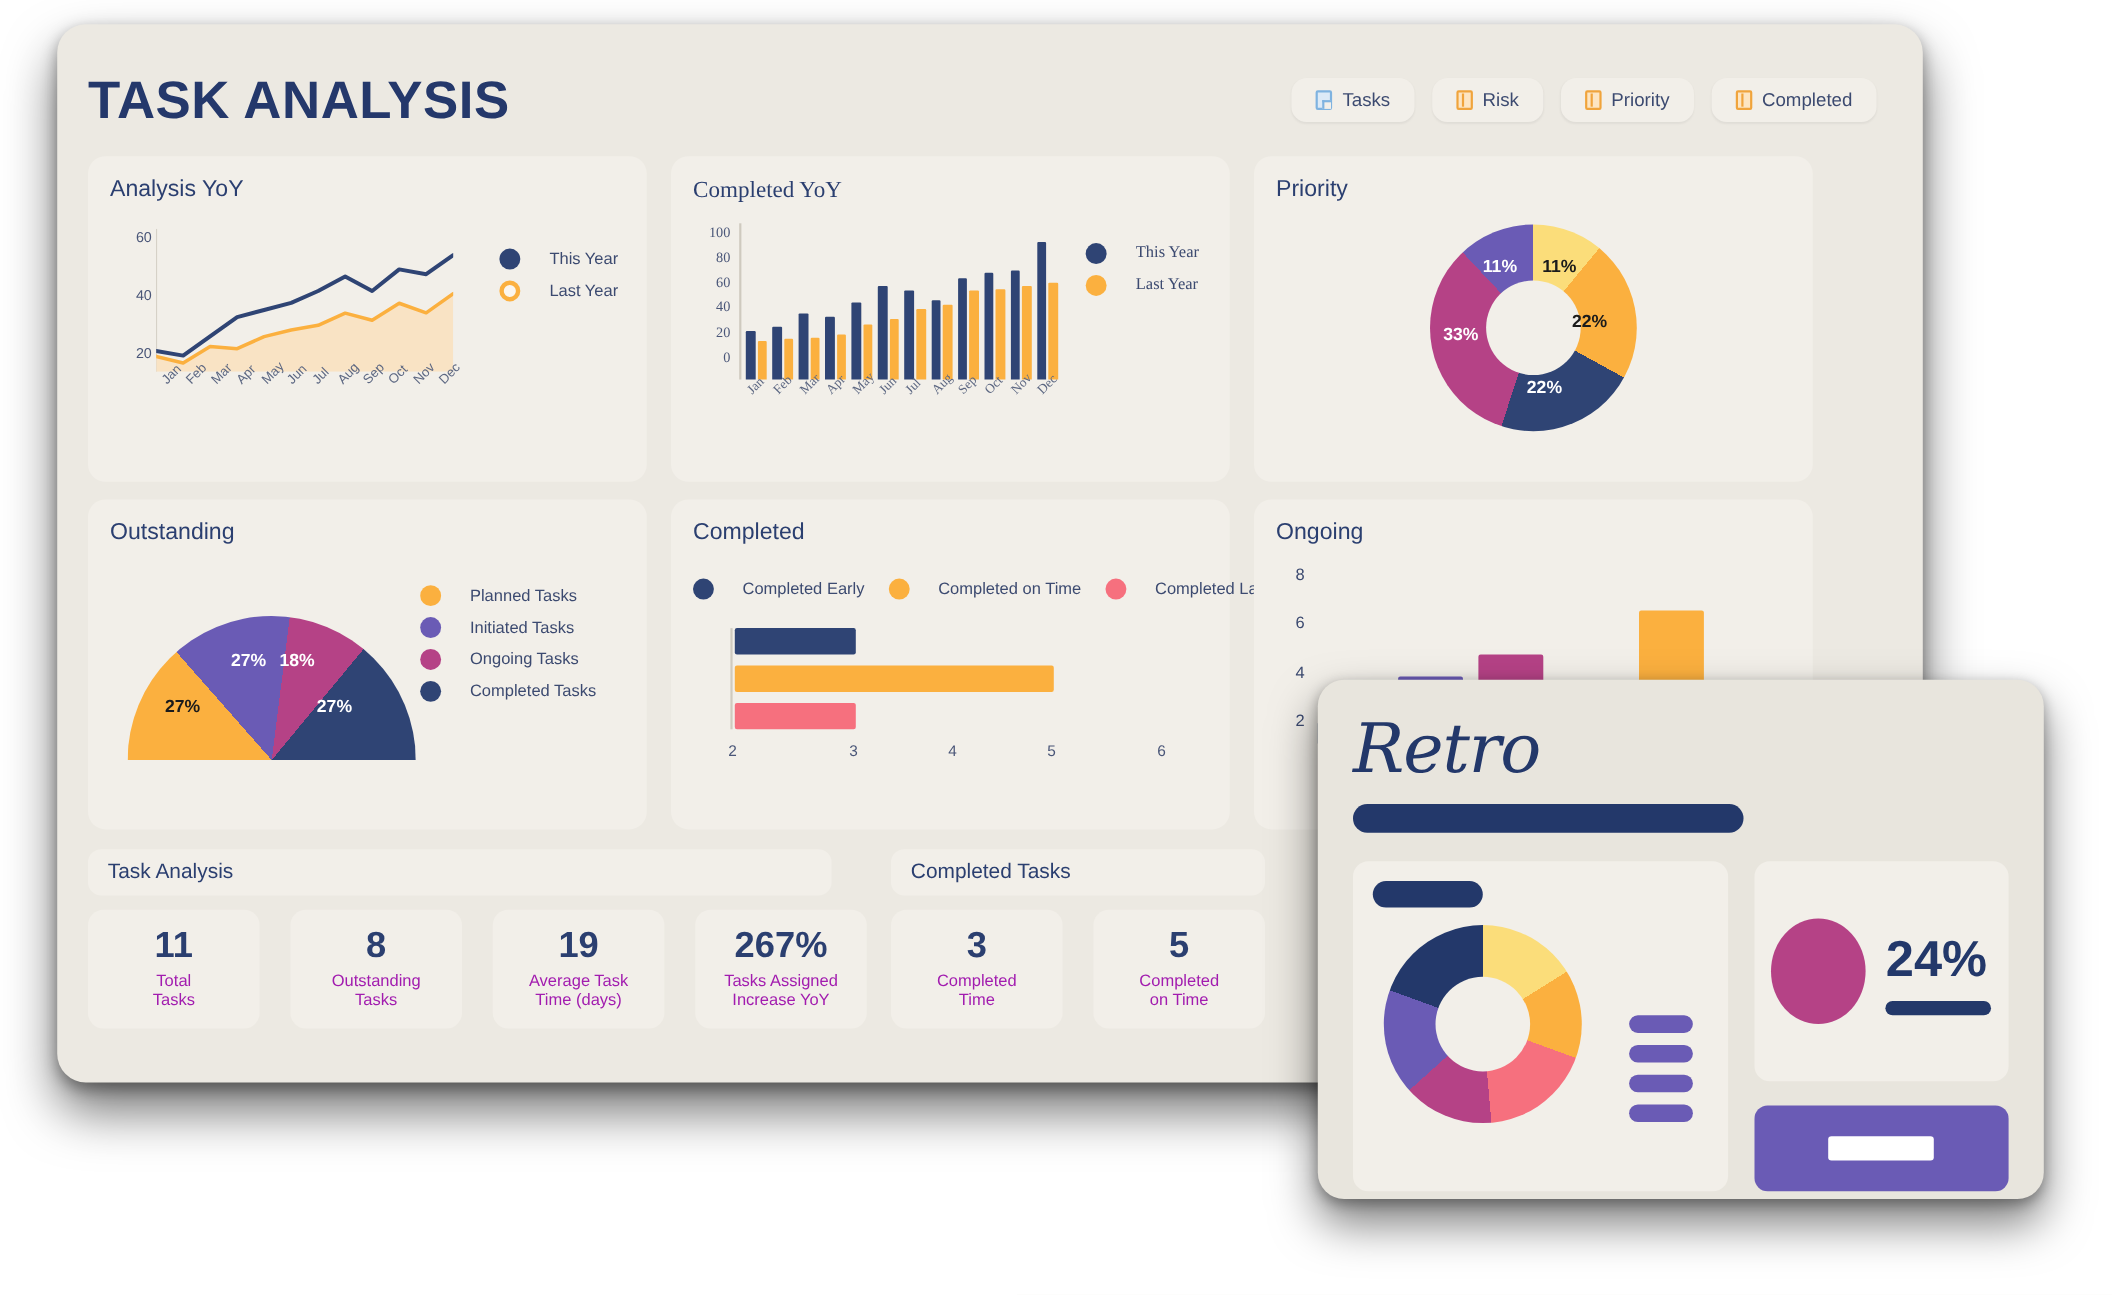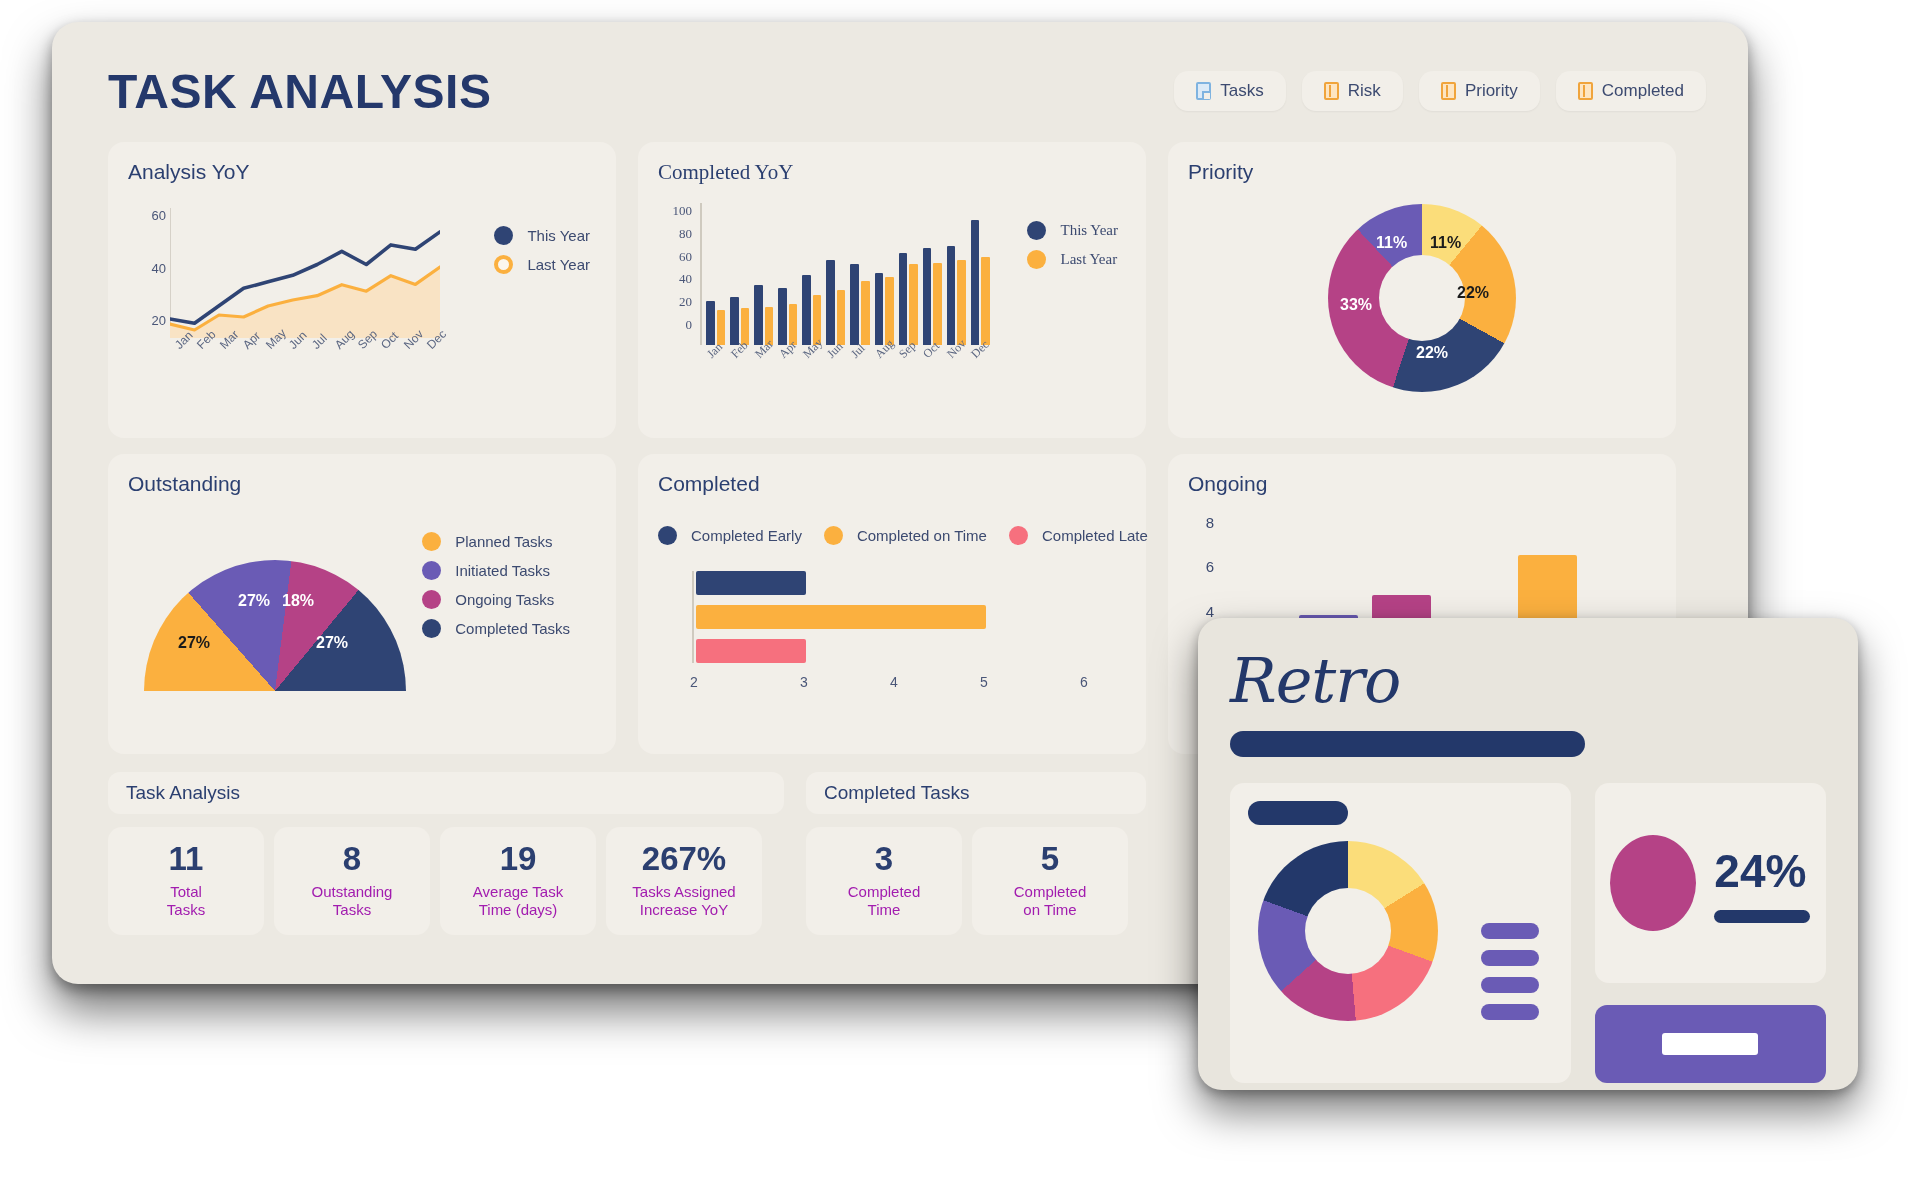--- a/index.html
+++ b/index.html
@@ -12,21 +12,21 @@
   .stage { position: relative; width: 1920px; height: 1177px; }
 
   
   .dash {
     position: absolute;
     left: 52px; top: 22px;
     width: 1696px; height: 962px;
     background: #ece9e2;
     border-radius: 26px;
     box-shadow: 0 26px 46px rgba(0,0,0,0.55), 0 6px 14px rgba(0,0,0,0.35);
-    padding: 34px 42px 0 56px;
+    padding: 34px 42px 0 28px;
   }
 
   
   .dash-header {
     display: flex; align-items: center; justify-content: space-between;
     height: 70px;
   }
   .dash-title {
     font-size: 48px; font-weight: bold; letter-spacing: .5px;
     color: #24386b;
@@ -62,21 +62,21 @@
   .p-assigned { width: 508px; height: 296px; }
   .p-completedyoy { width: 508px; height: 296px; font-family: Liberation Serif, serif; }
   .p-priority { width: 508px; height: 296px; }
   .p-outstanding { width: 508px; height: 300px; }
   .p-completed { width: 508px; height: 300px; }
   .p-health { width: 508px; height: 300px; }
 
   
   .legend { display: flex; flex-direction: column; gap: 10px; }
   .legend.horiz { flex-direction: row; gap: 22px; align-items: center; }
-  .leg-item { display: flex; align-items: center; gap: 14px; font-size: 15px; color: #3c4a70; white-space: nowrap; }
+  .leg-item { display: flex; align-items: center; gap: 26px; font-size: 15px; color: #3c4a70; white-space: nowrap; }
   .dot { width: 19px; height: 19px; border-radius: 50%; flex: none; }
   .dot.ring { background: #fbf6ee; border: 4px solid #fbb03f; }
 
   
   .linewrap { position: relative; width: 100%; height: 200px; }
   .yaxis-l { position:absolute; left:4px; top:18px; width:34px; height:120px;
              display:flex; flex-direction:column; justify-content:space-between;
              font-size:13px; color:#4a5678; text-align:right; }
   .lineplot { position:absolute; left:42px; top:18px; width:270px; height:130px; }
   .xmonths { position:absolute; left:42px; top:150px; width:270px; height:46px; }
@@ -134,21 +134,21 @@
                 display:flex; align-items:flex-end; gap:14px; }
   .hcol { flex:1; border-radius:2px 2px 0 0; }
 
   
   .kpi-area { display:flex; gap:22px; margin-top:18px; }
   .kpi-block { }
   .kpi-head {
     background:#f2efe9; border-radius:12px; padding:10px 18px;
     font-size:19px; color:#2b3f70; margin-bottom:13px;
   }
-  .kpi-row { display:flex; gap:10px; }
+  .kpi-row { display:flex; gap:28px; }
   .kpi-card {
     background:#f2efe9; border-radius:14px;
     width:156px; height:108px;
     display:flex; flex-direction:column; align-items:center; justify-content:center;
     text-align:center;
   }
   .kpi-val { font-size:33px; font-weight:bold; color:#2b3f70; line-height:1.05; }
   .kpi-lab { font-size:15px; color:#a21caf; line-height:1.25; margin-top:6px; }
 
   

